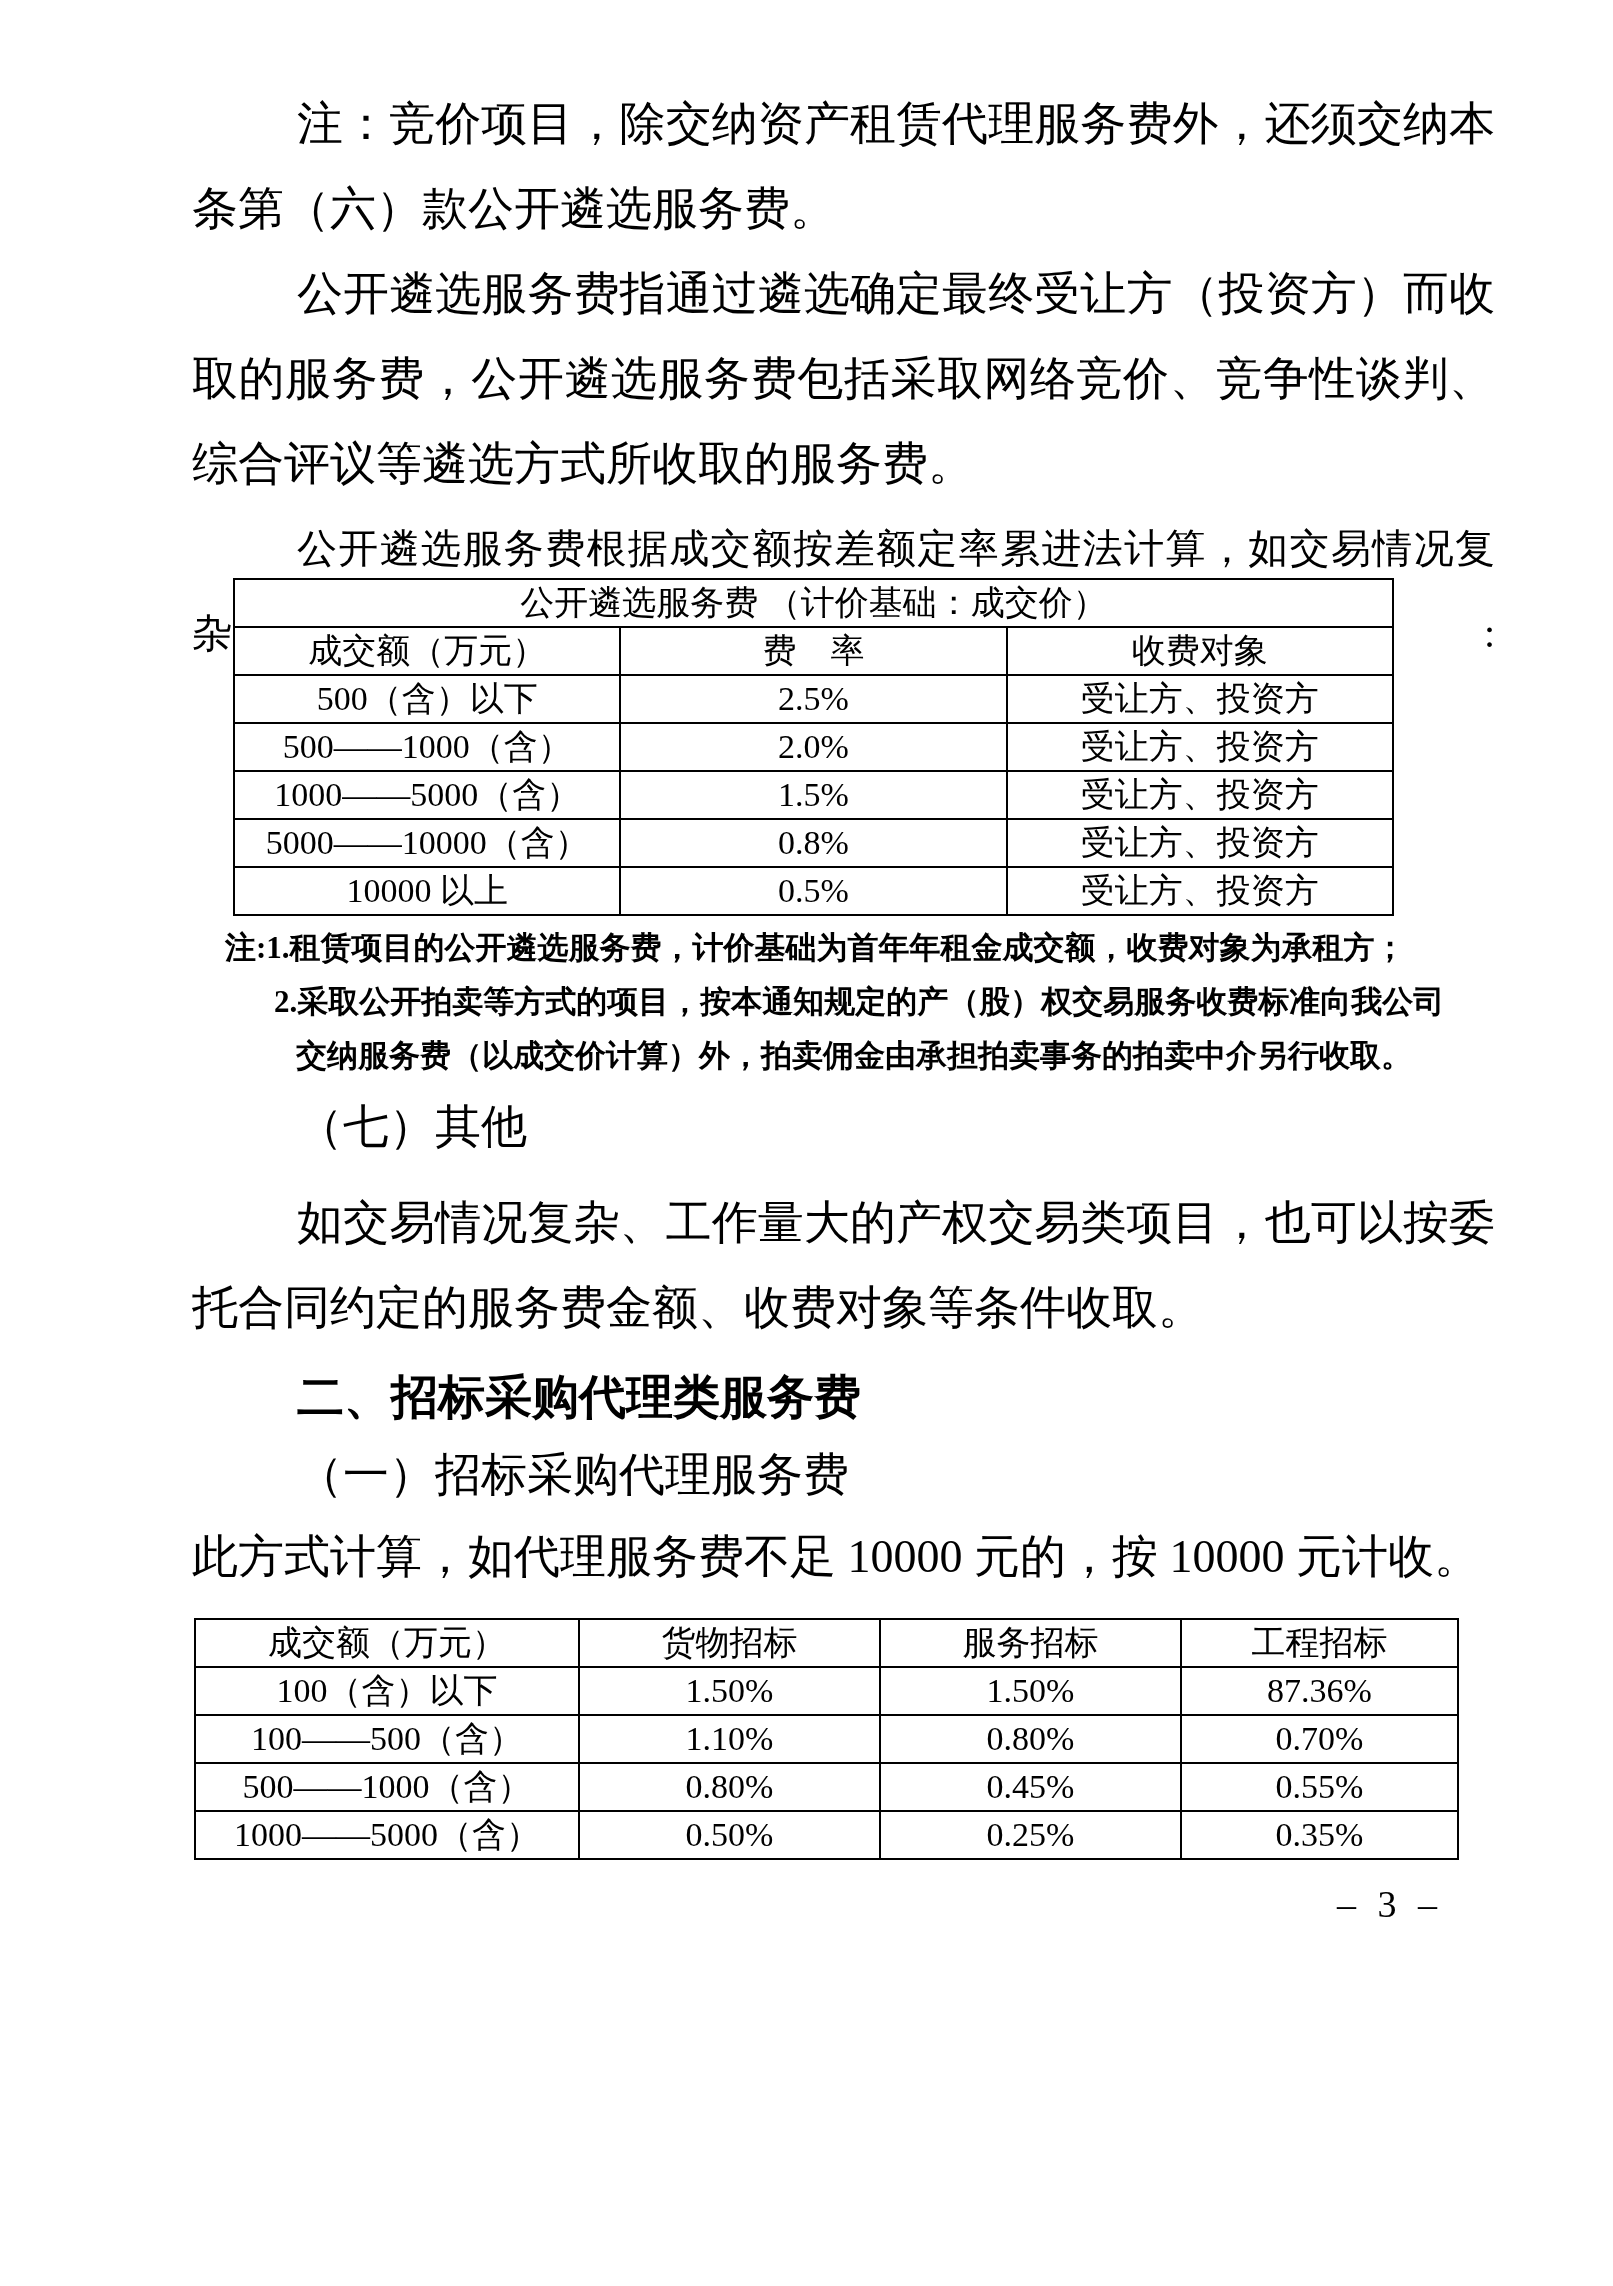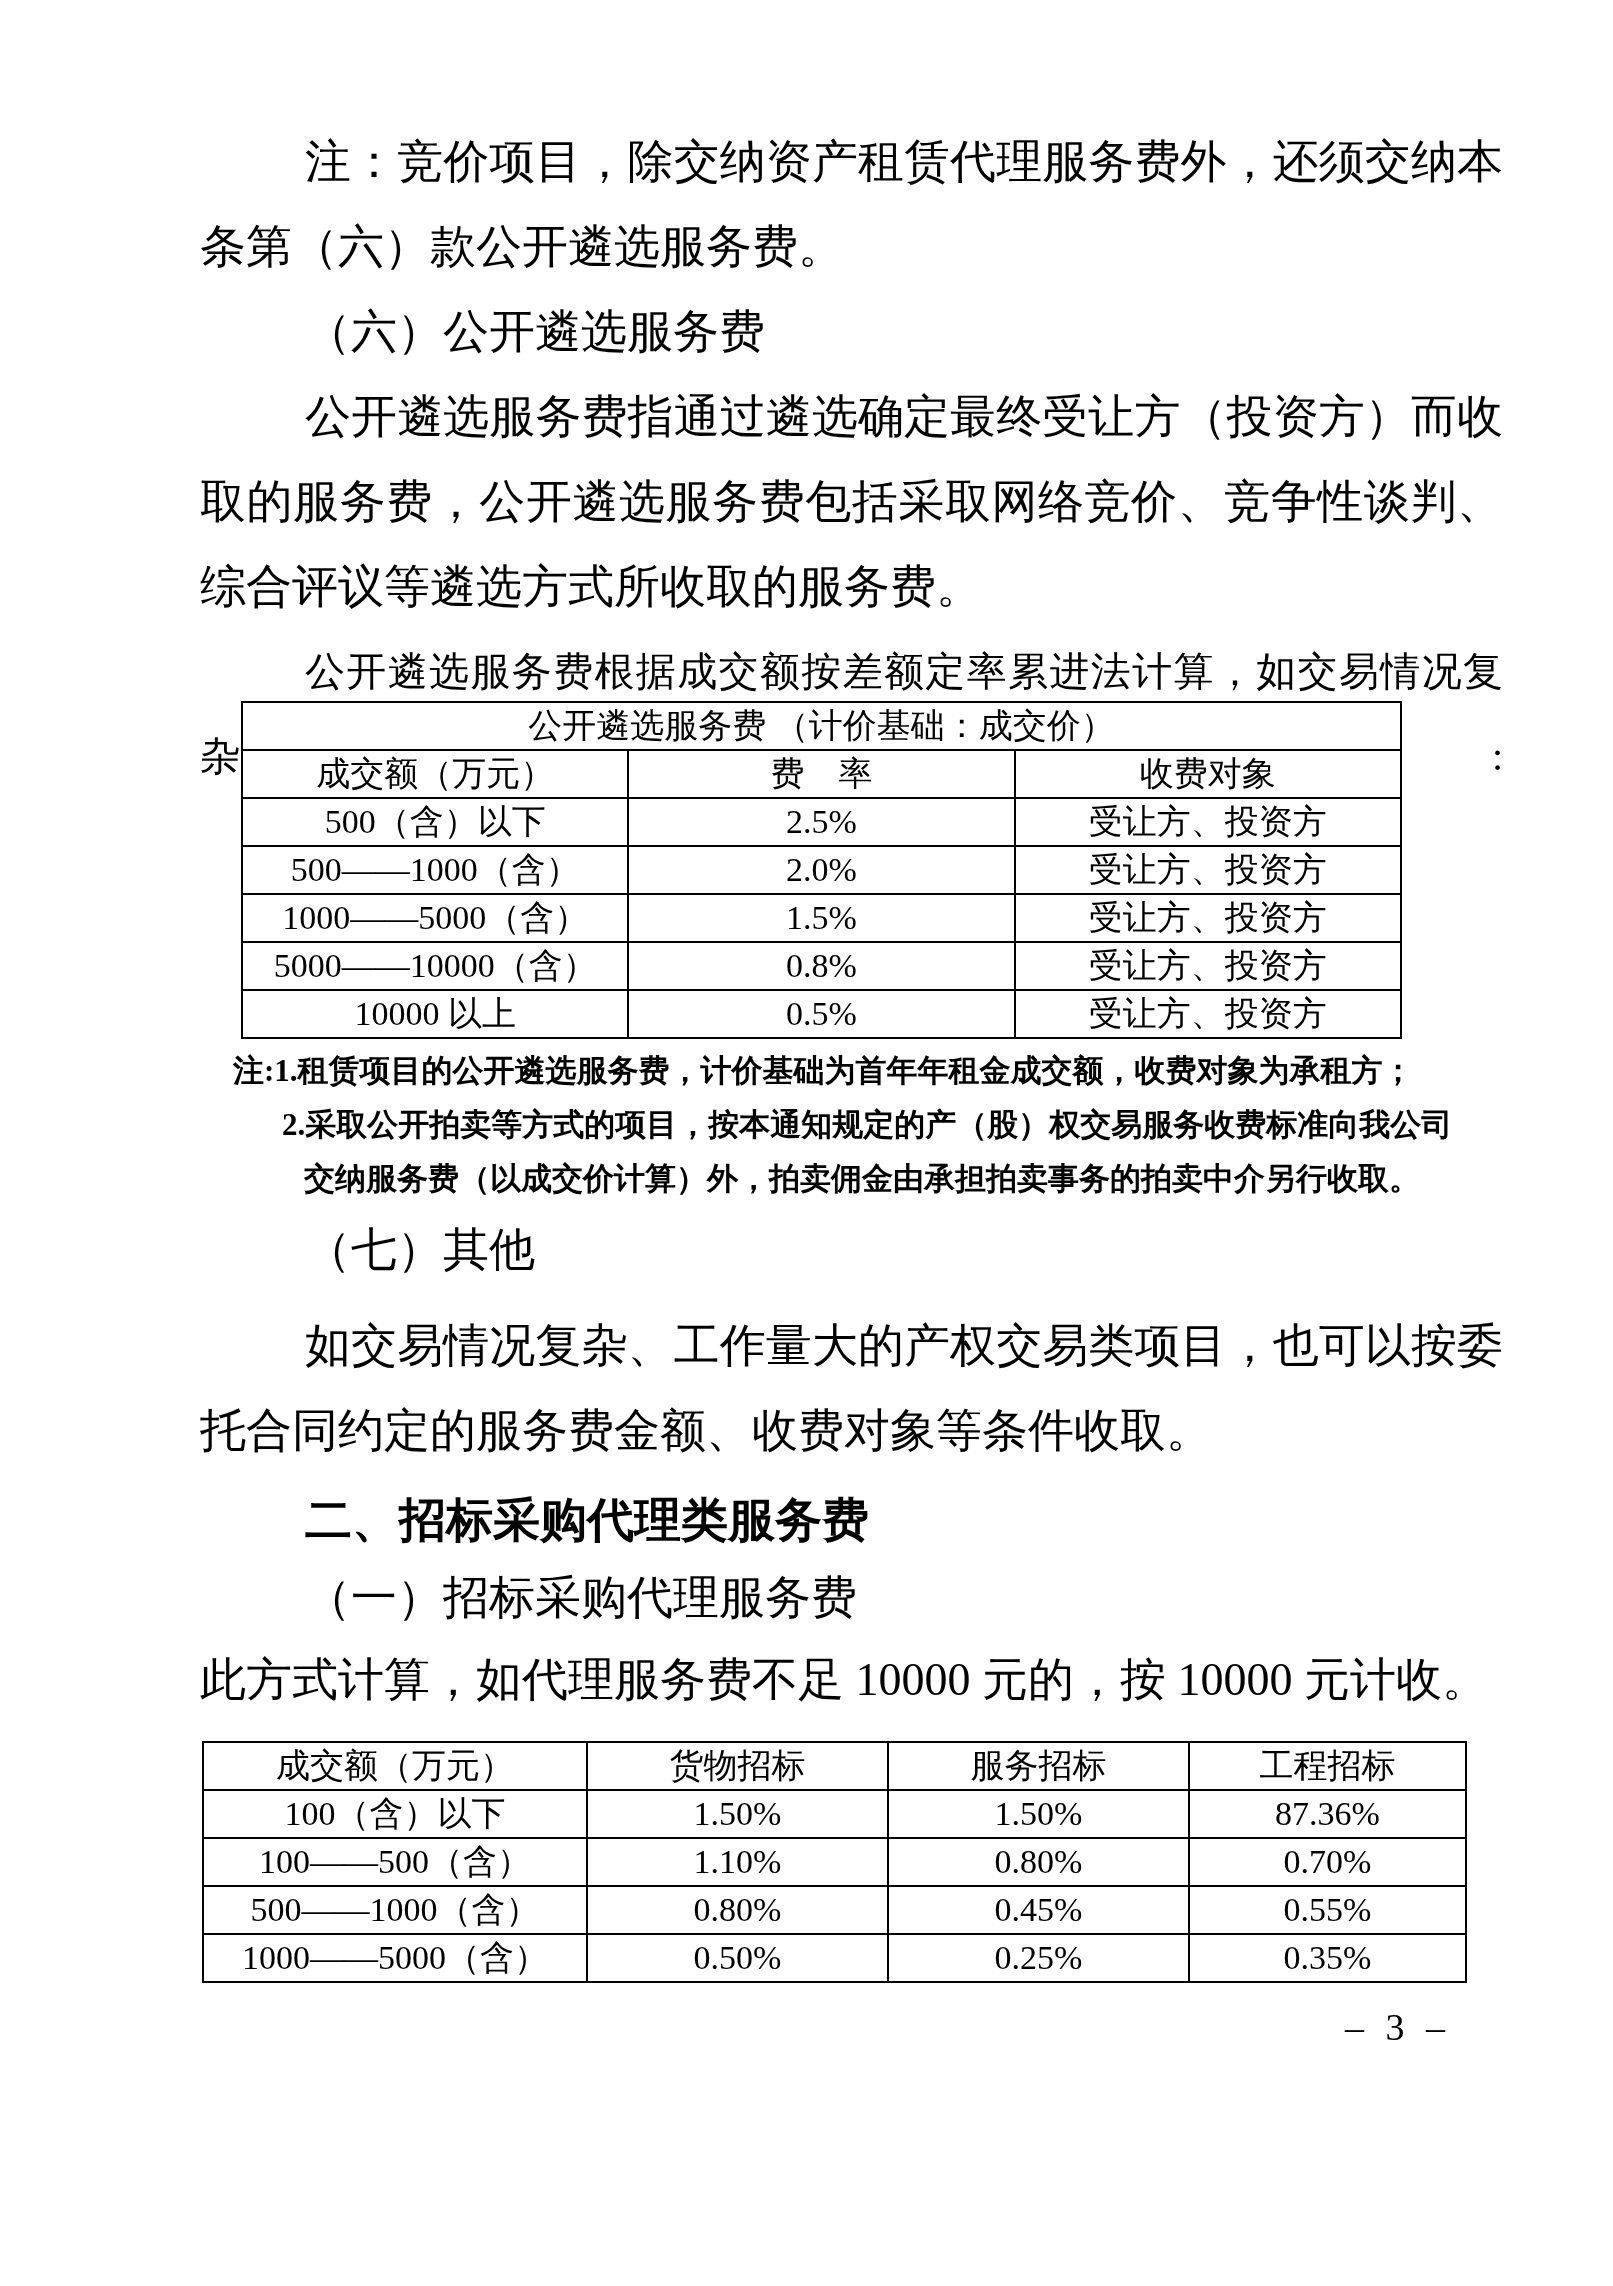--- a/index.html
+++ b/index.html
@@ -6,23 +6,23 @@
   .page {
     position:relative;
     width:1614px; height:2287px;
     background:#ffffff;
     color:#000000;
     font-family:"Liberation Serif", serif;
     overflow:hidden;
   }
   .content {
     position:absolute;
-    left:200px; top:0;
+    left:192px; top:0;
     width:1303px;
-    padding-top:119px;
+    padding-top:81px;
   }
   
   .bl {
     height:85px; line-height:85px;
     font-size:46px;
     letter-spacing:0px;
     white-space:normal;
   }
   .ind { text-indent:105px; }
   .j { text-align:justify; text-align-last:justify; }
@@ -75,21 +75,20 @@
 </style>
 </head>
 <body>
 
 <div class="page">
   <div class="content">
 
     <div class="bl ind j">注：竞价项目，除交纳资产租赁代理服务费外，还须交纳本</div>
     <div class="bl">条第（六）款公开遴选服务费。</div>
 
-    <div class="bl ind">（六）公开遴选服务费</div>
 
     <div class="bl ind j">公开遴选服务费指通过遴选确定最终受让方（投资方）而收</div>
     <div class="bl j">取的服务费，公开遴选服务费包括采取网络竞价、竞争性谈判、</div>
     <div class="bl">综合评议等遴选方式所收取的服务费。</div>
 
     <div class="bl ind j fs40">公开遴选服务费根据成交额按差额定率累进法计算，如交易情况复杂:</div>
 
     <table class="t1">
       <tbody>
           <tr>

